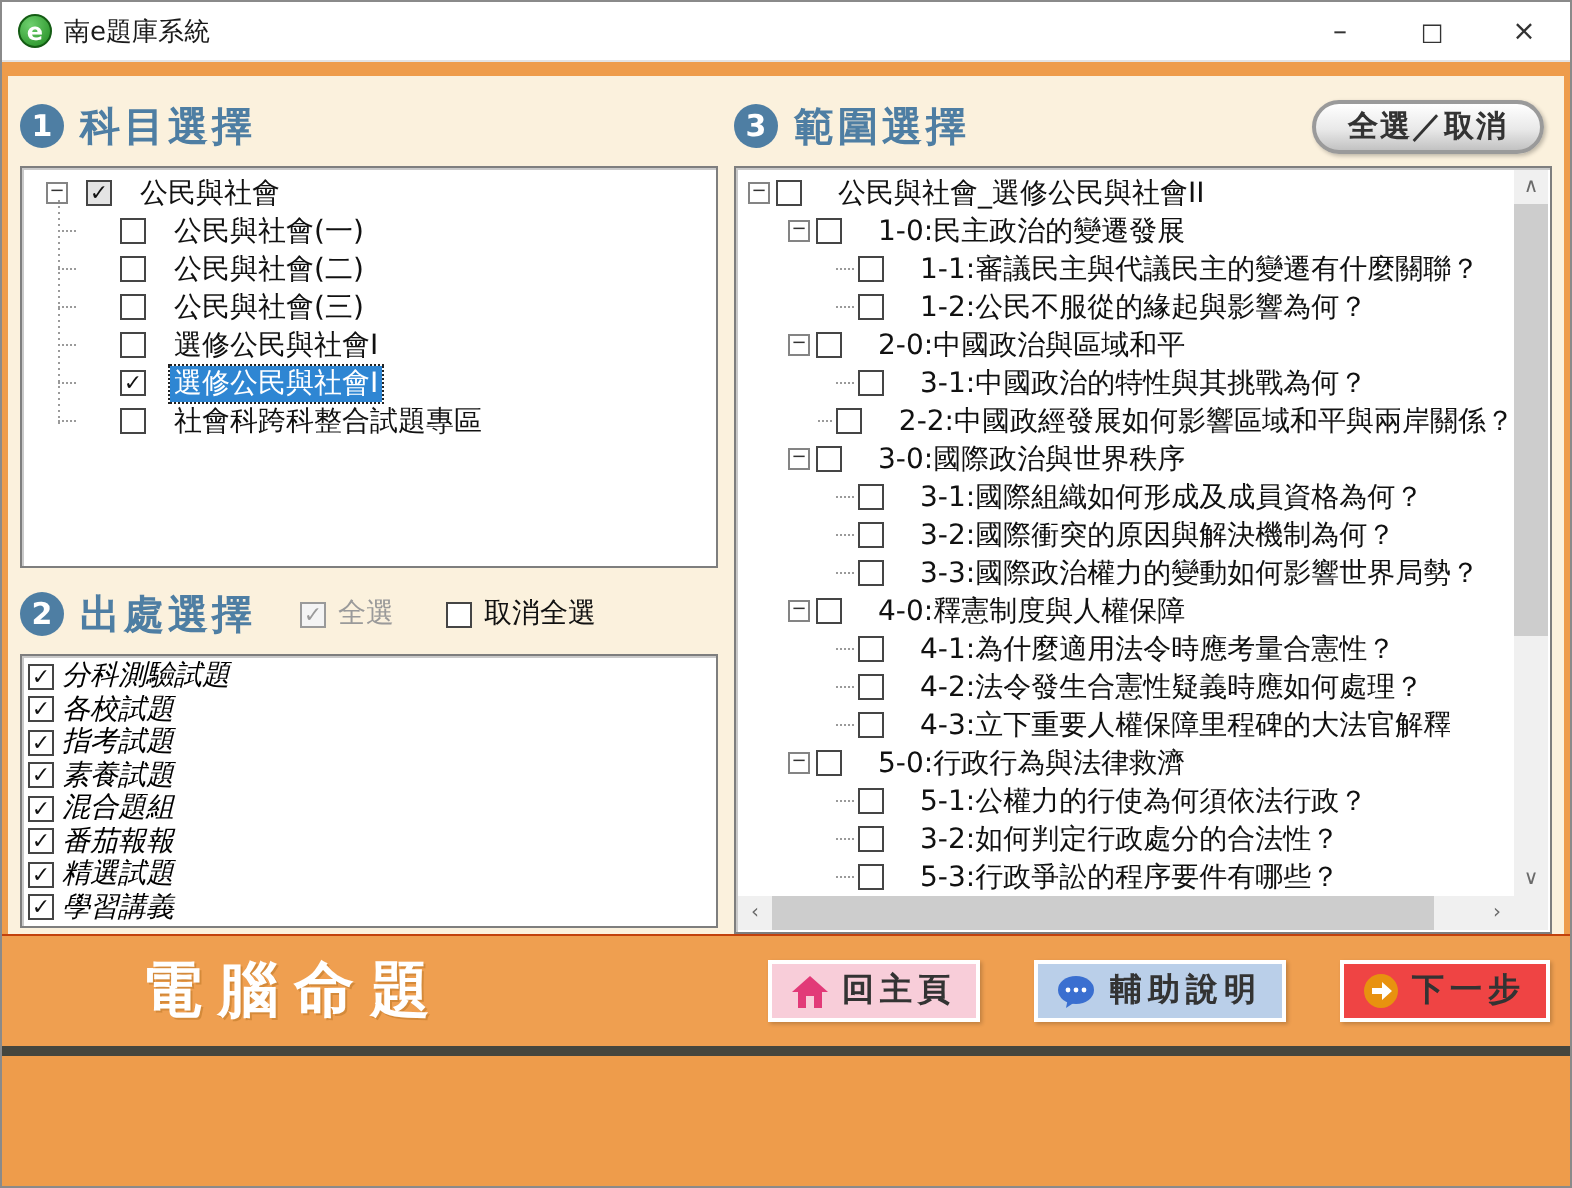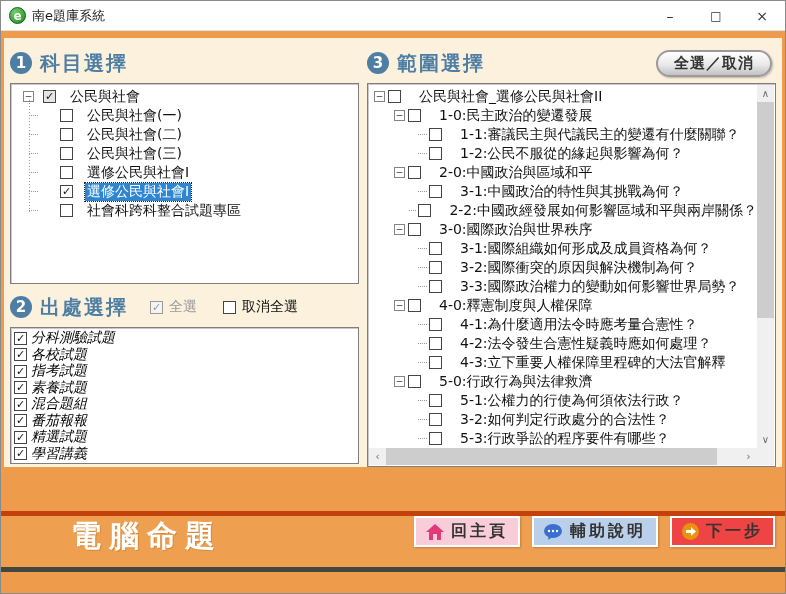--- a/index.html
+++ b/index.html
@@ -139,26 +139,26 @@
   .scroll-arrow {
     width:17px; height:17px; display:flex; align-items:center; justify-content:center;
     color:#6a6a6a; font-size:10px; flex:none;
   }
   .vscroll .down { margin-top:auto; }
   .hscroll .scroll-arrow { position:absolute; top:0; }
   .hscroll .left { left:0; } .hscroll .right { right:0; }
   .corner { position:absolute; right:1px; bottom:1px; width:17px; height:17px; background:#f0f0f0; }
 
   
-  .footer { height:56px; background:#EF9F50; display:flex; align-items:flex-start; border-top:5px solid #c2410c;margin-top:44px; }
+  .footer { height:56px; background:#EF9F50; display:flex; align-items:center; border-top:1px solid #c2410c; }
   .brand {
     margin-left:70px; font-size:30px; font-weight:bold; color:#fff;
     letter-spacing:8px; text-shadow:1px 1px 0 rgba(190,120,40,.55);
   }
-  .fbtns { margin-left:auto; margin-right:10px; display:flex; gap:12px; }
+  .fbtns { margin-left:auto; margin-right:10px; display:flex; gap:27px; }
   .fbtn {
     height:31px; border:2px solid #fff; display:flex; align-items:center;
     padding:0 10px; gap:7px; font-size:16px; font-weight:bold; color:#333;
     box-shadow:1px 1px 2px rgba(0,0,0,.2); letter-spacing:3px;
   }
   .fbtn.home { background:#F8CDD9; }
   .fbtn.help { background:#BACFE9; }
   .fbtn.next { background:#ef4444; }
   .fbtn svg { flex:none; }
   .bottom-strip { height:5px; background:#45463E; }

